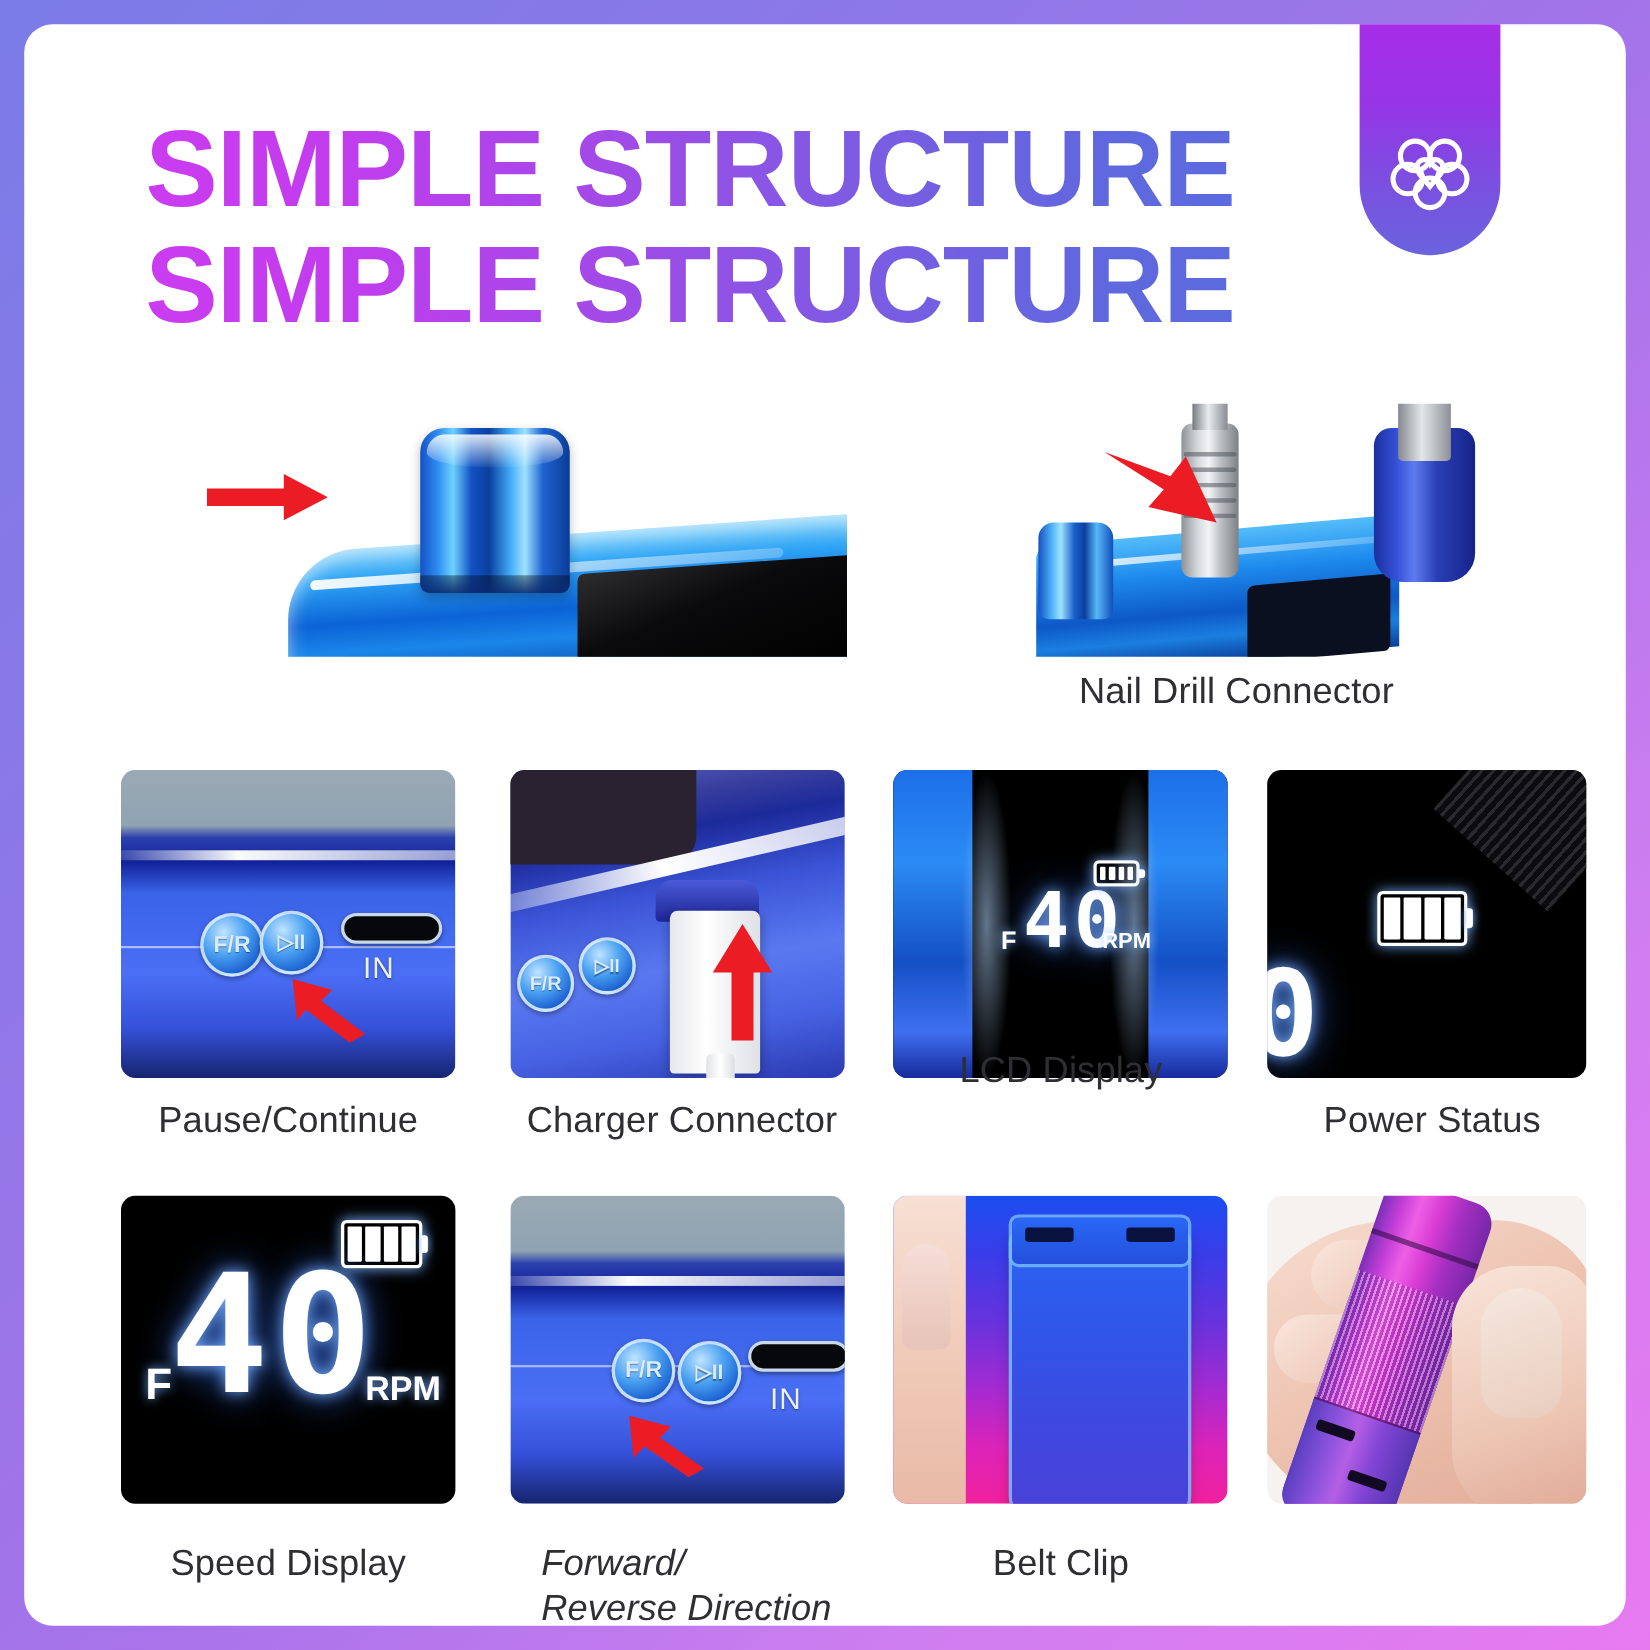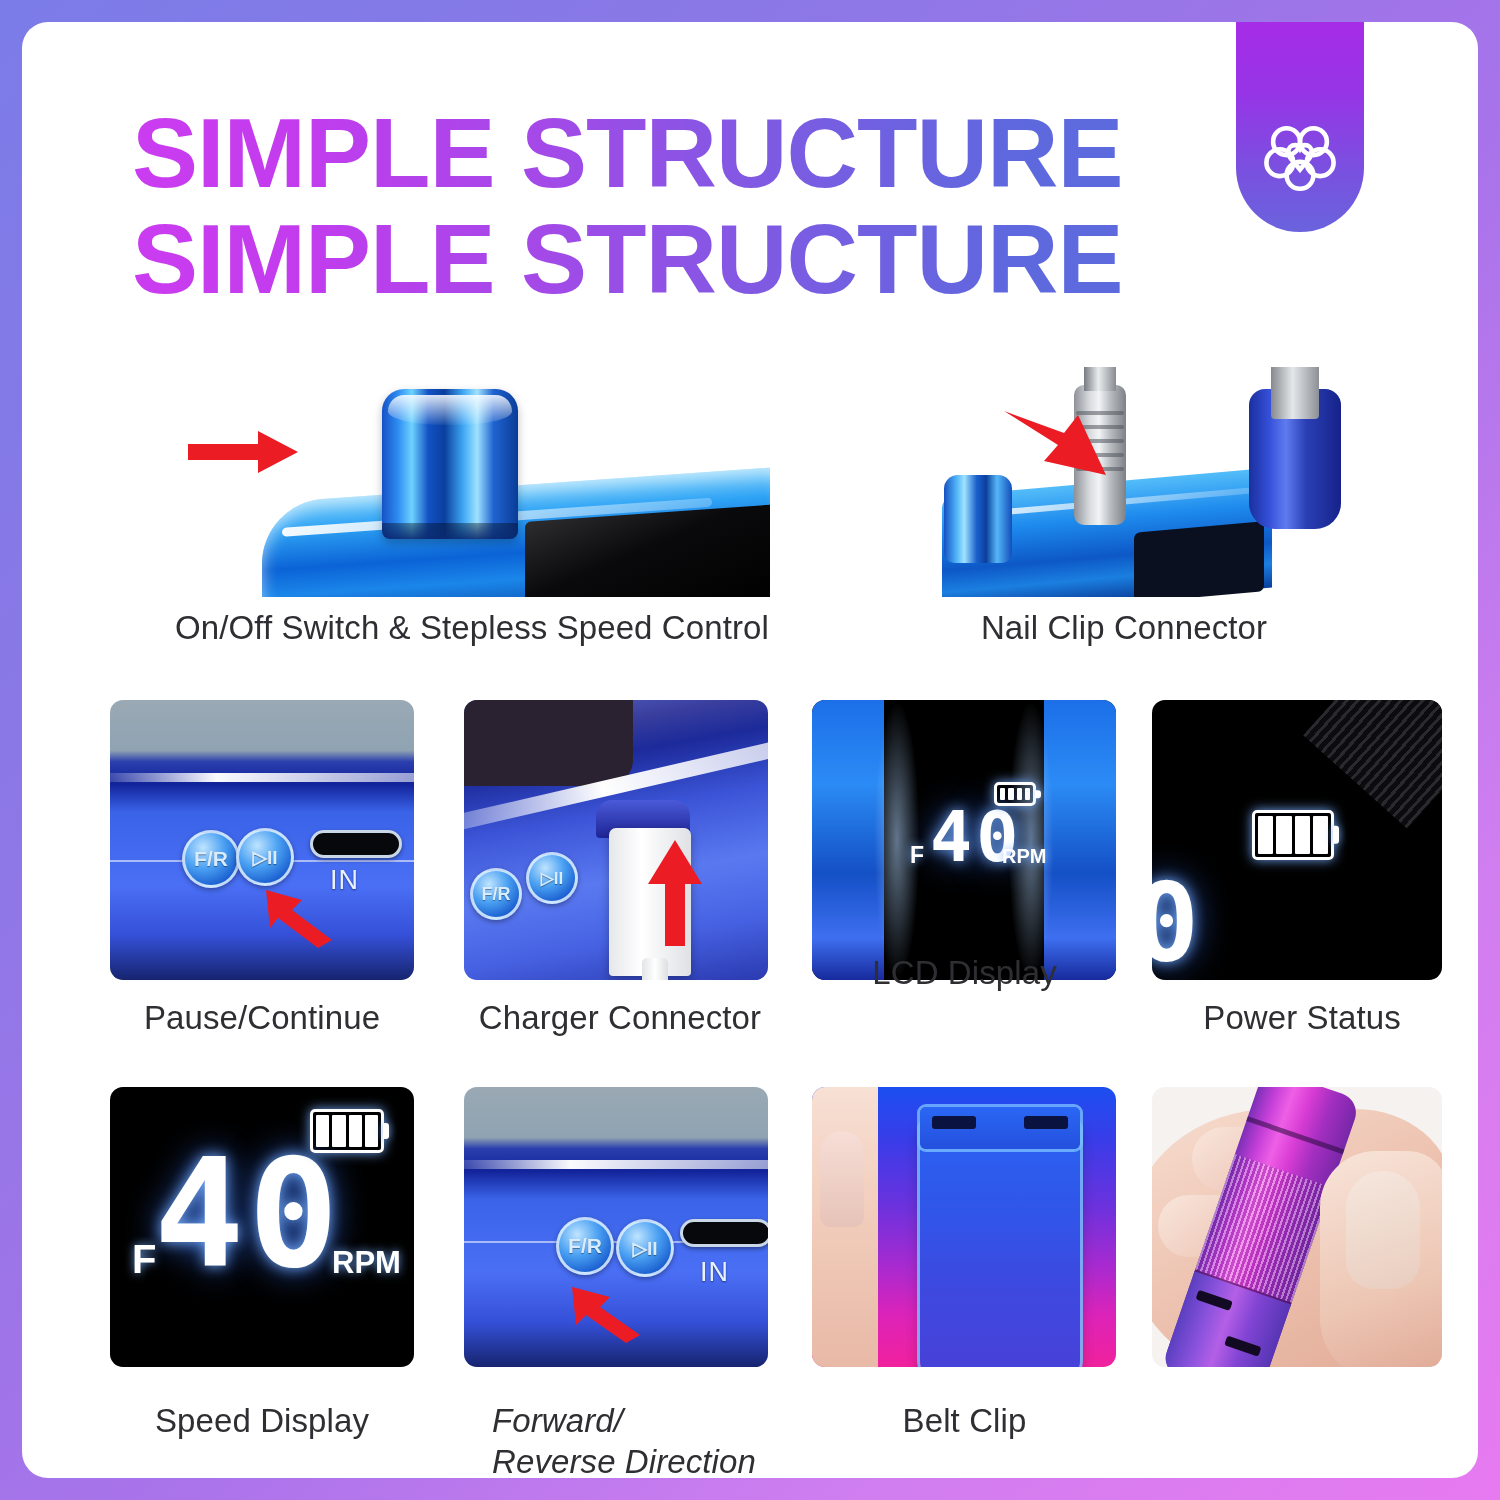--- a/index.html
+++ b/index.html
@@ -368,21 +368,20 @@
   <div class="panel" id="photo-knob">
     <div class="knob-body"></div>
     <div class="knob-screen"></div>
     <div class="knob-cap"></div>
     <div class="arrow" style="left:18px; top:62px; width:110px; height:46px;">
       <svg viewBox="0 0 110 46">
             <path d="M0 15 H70 V2 L110 23 L70 44 V31 H0 Z" fill="#ec1c24"></path>
           </svg>
     </div>
   </div>
-  <div class="caption" style="left:60px; top:585px; width:780px;">On/Off Switch &amp; Stepless Speed Control</div>
 
   <div class="panel" id="photo-connector">
     <div class="cable" style="left:36px; top:-46px; width:120px; height:170px;"></div>
     <div class="cable" style="left:212px; top:-58px; width:130px; height:130px; transform:rotate(24deg);"></div>
     <div class="dev-body"></div>
     <div class="dev-screen"></div>
     <div class="small-knob"></div>
     <div class="gray-plug">
       <div class="tip"></div>
       <div class="ridge" style="top:26px;"></div>
@@ -393,21 +392,21 @@
     </div>
     <div class="handpiece">
       <div class="hp-tip"></div>
     </div>
     <div class="arrow" style="left:118px; top:38px; width:110px; height:74px;">
       <svg viewBox="0 0 110 74">
             <path d="M2 6 L62 28 L76 10 L104 70 L42 56 L56 40 Z" fill="#ec1c24"></path>
           </svg>
     </div>
   </div>
-  <div class="caption" style="left:862px; top:585px; width:480px;">Nail Clip Connector</div>
+  <div class="caption" style="left:862px; top:585px; width:480px;">Nail Drill Connector</div>
 
   <div class="panel rounded" id="photo-pause" style="left:88px; top:678px; width:304px; height:280px;">
     <div class="btnpanel-bg"></div>
     <div class="btnpanel-glint"></div>
     <div class="btnpanel-seam"></div>
     <div class="ctrl-btn" style="left:72px; top:130px;">F/R</div>
     <div class="ctrl-btn" style="left:126px; top:128px; font-size:19px;">▷II</div>
     <div class="usb-port" style="left:200px; top:130px;"></div>
     <div class="usb-label" style="left:220px; top:165px;">IN</div>
     <div class="arrow" style="left:152px; top:188px; width:74px; height:62px;">

